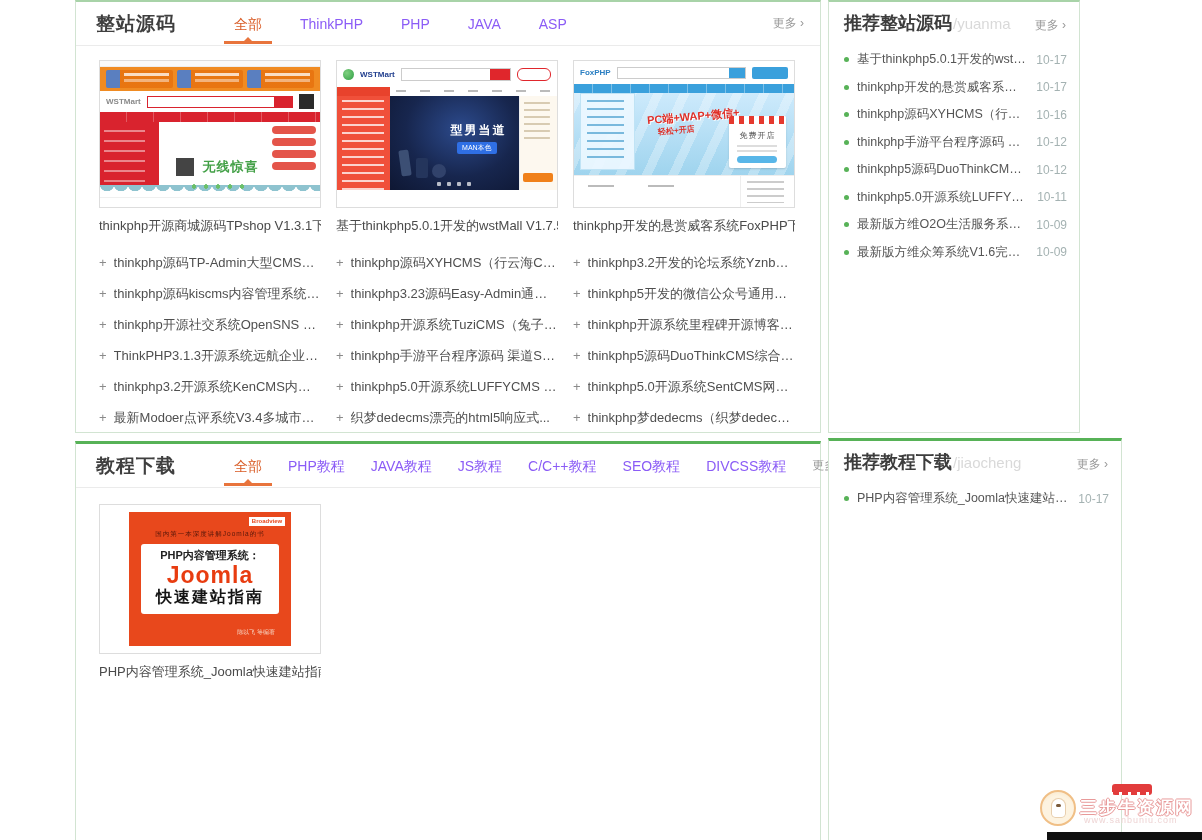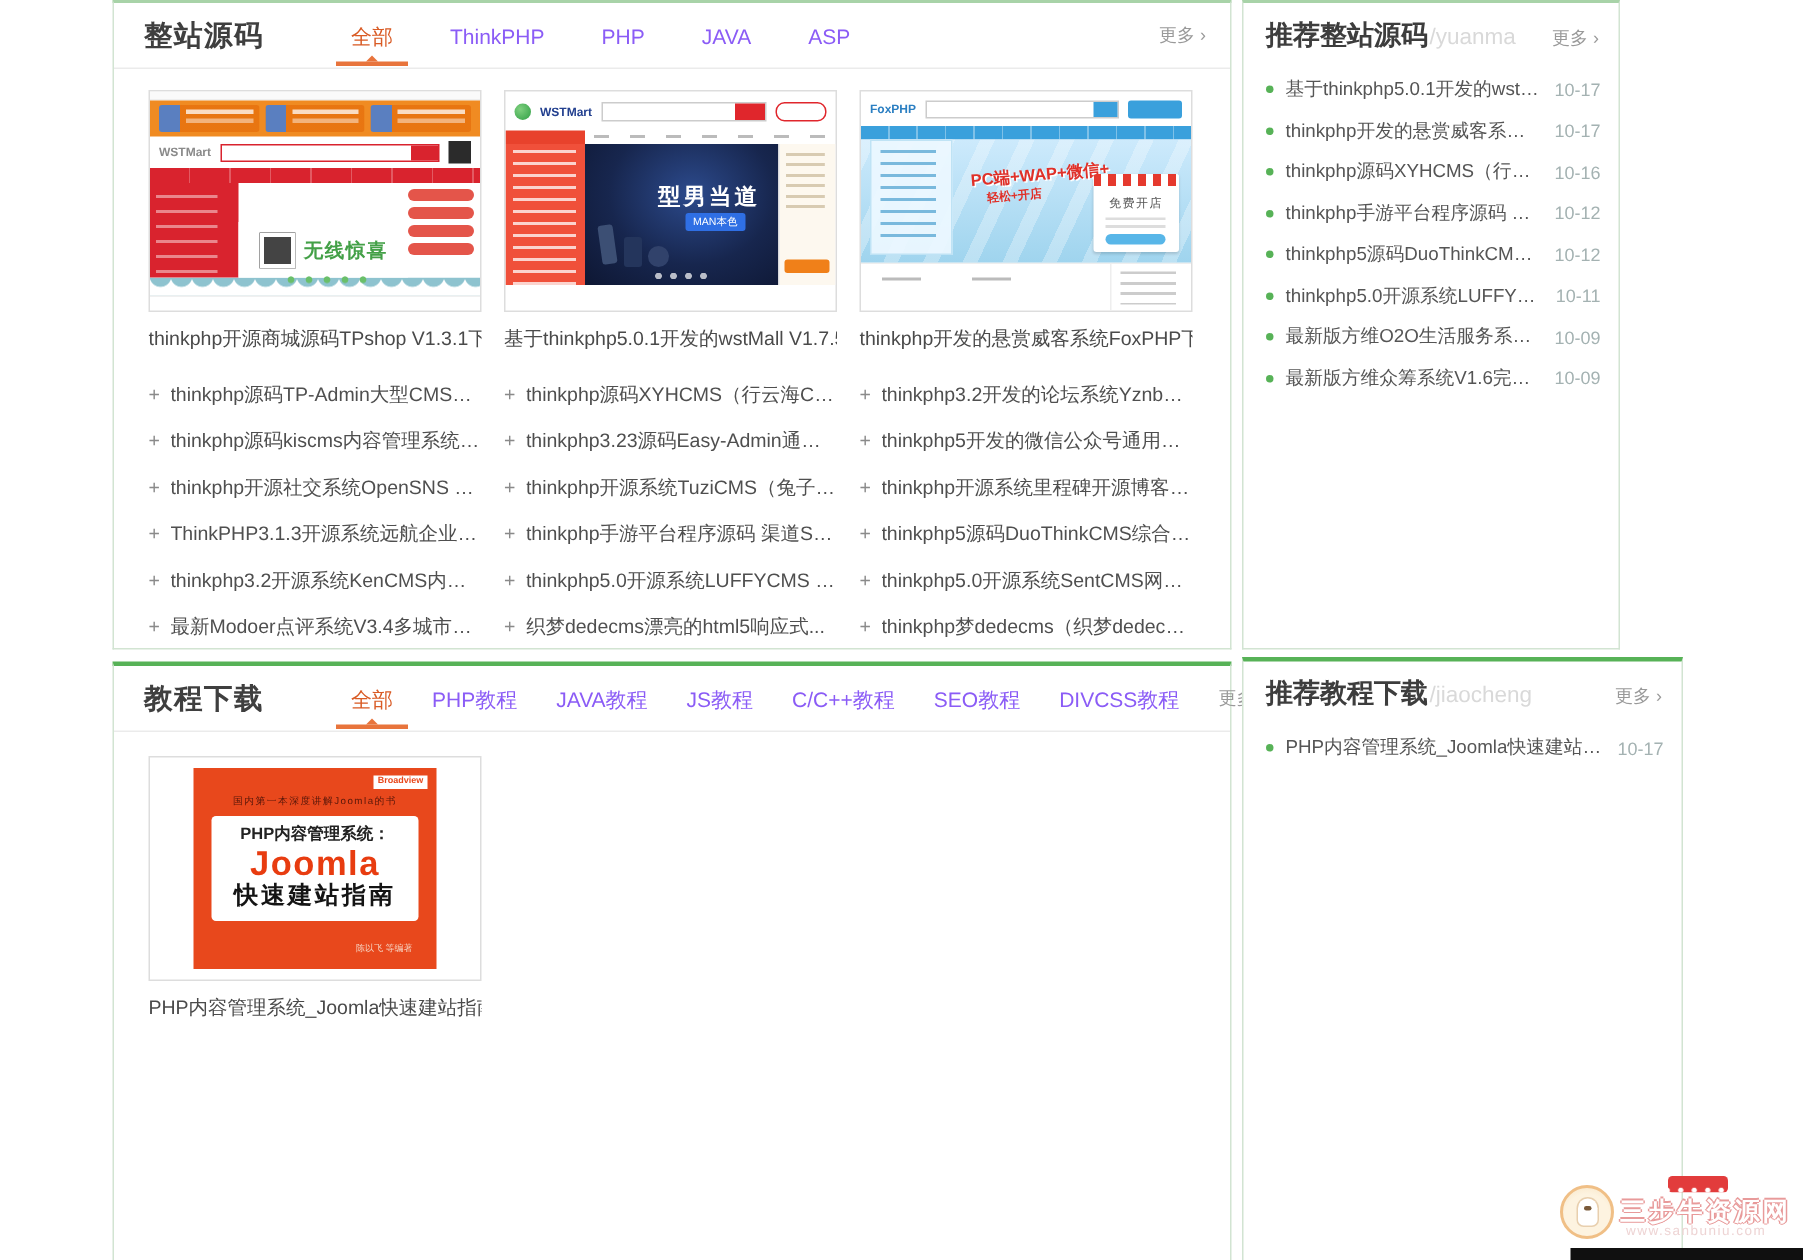--- a/index.html
+++ b/index.html
@@ -63,21 +63,21 @@
   .t2-pill{width:32px;height:11px;border:1px solid #e0262c;border-radius:6px;background:#fff;}
   .t2-navrow{height:9px;display:flex;}
   .t2-navcat{width:24%;background:#e8422c;}
   .t2-navrest{flex:1;background-image:repeating-linear-gradient(90deg,#bbb 0 10px,transparent 10px 24px);background-size:100% 2px;background-position:6px 3px;background-repeat:no-repeat;}
   .t2-body{height:94px;display:flex;}
   .t2-side{width:24%;background:#f0503a;background-image:repeating-linear-gradient(180deg,rgba(255,255,255,.75) 0 2px,transparent 2px 8px);background-size:80% 100%;background-position:5px 4px;background-repeat:no-repeat;}
   .t2-banner{flex:1;position:relative;background:radial-gradient(ellipse at 55% 35%,#2c4a8c 0%,#17264e 55%,#0e1733 100%);overflow:hidden;}
   .t2-prod1{position:absolute;left:10px;bottom:14px;width:10px;height:26px;border-radius:2px;background:#3c4f74;transform:rotate(-8deg);}
   .t2-prod2{position:absolute;left:26px;bottom:12px;width:12px;height:20px;border-radius:2px;background:#24355c;}
   .t2-prod3{position:absolute;left:42px;bottom:12px;width:14px;height:14px;border-radius:50%;background:#31426b;}
-  .t2-title{position:absolute;right:12px;top:26px;color:#fff;font-weight:bold;font-size:15px;letter-spacing:2px;}
+  .t2-title{position:absolute;right:12px;top:26px;color:#fff;font-weight:bold;font-size:12px;letter-spacing:2px;}
   .t2-sub{position:absolute;right:22px;top:46px;background:#2f6fe4;color:#fff;font-size:7px;padding:1px 5px;border-radius:2px;}
   .t2-pager{position:absolute;left:50%;bottom:4px;width:40px;margin-left:-20px;height:4px;background-image:radial-gradient(circle 2px,rgba(255,255,255,.7) 2px,transparent 2.5px);background-size:10px 4px;background-repeat:repeat-x;}
   .t2-col{width:17%;background:#fdf8ef;border-left:1px solid #eee;position:relative;background-image:repeating-linear-gradient(180deg,#d8cbb2 0 2px,transparent 2px 7px);background-size:70% 45%;background-position:4px 6px;background-repeat:no-repeat;}
   .t2-colbtn{position:absolute;left:10%;bottom:8px;width:80%;height:9px;background:#f08019;border-radius:2px;}
   .t2-foot{height:15px;}
 
   
   .t3-head{height:23px;display:flex;align-items:center;padding:0 6px;gap:6px;}
   .t3-logo{font-size:8px;font-weight:bold;color:#2b7fc2;}
   .t3-search{flex:1;height:10px;border:1px solid #ccc;position:relative;}

